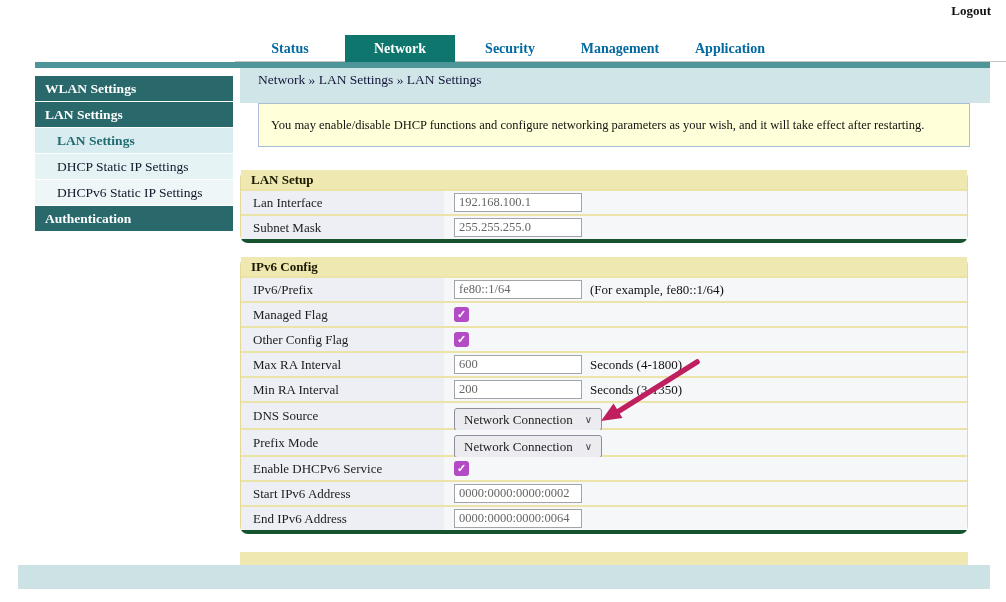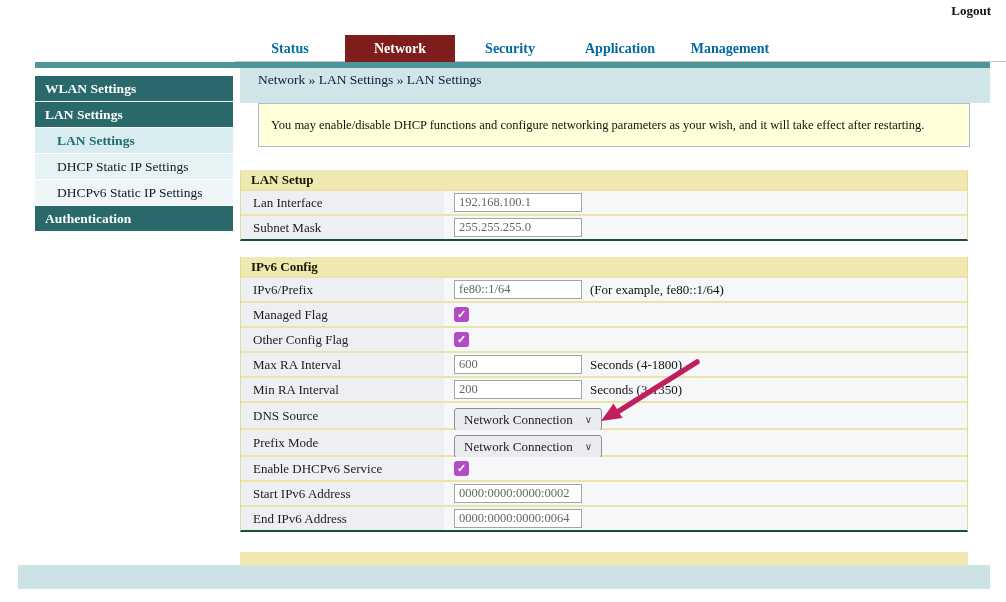--- a/index.html
+++ b/index.html
@@ -14,21 +14,21 @@
     position:absolute; top:3px; right:15px;
     font-weight:bold; font-size:13px; color:#111; cursor:pointer;
   }
   
   .nav-underline { position:absolute; left:235px; right:0; top:61px; height:1px; background:#c4c4c4; }
   .nav { position:absolute; left:235px; top:35px; height:27px; display:flex; }
   .tab {
     width:110px; height:27px; line-height:27px; text-align:center;
     font-weight:bold; font-size:14px; color:#0369a1; cursor:pointer;
   }
-  .tab.active { background:#7f1d1d; color:#fff; }
+  .tab.active { background:#0f766e; color:#fff; }
   
   .band { position:absolute; left:35px; top:62px; width:955px; height:6px; background:#4d9598; }
   
   .sidebar { position:absolute; left:35px; top:76px; width:198px; }
   .side-item { height:25px; line-height:25px; margin-bottom:1px; cursor:pointer; font-size:13.5px; }
   .side-group { background:#29696b; color:#fff; font-weight:bold; padding-left:10px; }
   .side-sub { padding-left:22px; color:#0f172a; }
   .side-sub.sel { background:#d9ecef; color:#1f6b70; font-weight:bold; }
   .side-sub.alt1 { background:#e6f3f5; }
   .side-sub.alt2 { background:#eef6f7; }
@@ -40,21 +40,21 @@
   }
   
   .notice {
     position:absolute; left:258px; top:103px; width:712px; height:44px;
     background:#ffffd9; border:1px solid #a9bed3;
     font-size:12.5px; color:#111; display:flex; align-items:center; padding-left:12px;
   }
   
   .cfg-table {
     position:absolute; left:240px; width:728px;
-    border-left:1px solid #e2da96; border-right:1px solid #e2da96; border-bottom:2px solid #14532d;
+    border-left:1px solid #e2da96; border-right:1px solid #e2da96; border-bottom:4px solid #14532d;border-radius:8px;
   }
   .cfg-head {
     height:19px; line-height:19px; background:#efe8b0;
     font-weight:bold; font-size:13px; color:#191900; padding-left:10px;
   }
   .cfg-head.bare {
     position:absolute; left:240px; width:728px; border:none; height:20px; line-height:16px; padding-top:12px;
   }
   .trow { display:flex; align-items:flex-start; height:25px; border-top:2px solid #ebe4a6; }
   .trow.tall { height:27px; }
@@ -95,22 +95,22 @@
 
 <div id="screen">
 
   <div class="logout">Logout</div>
 
   <div class="nav-underline"></div>
   <div class="nav">
     <div class="tab">Status</div>
     <div class="tab active">Network</div>
     <div class="tab">Security</div>
+    <div class="tab">Management</div>
     <div class="tab">Application</div>
-    <div class="tab">Management</div>
   </div>
   <div class="band"></div>
 
   <div class="sidebar">
     <div class="side-item side-group">WLAN Settings</div>
     <div class="side-item side-group">LAN Settings</div>
     <div class="side-item side-sub sel">LAN Settings</div>
     <div class="side-item side-sub alt1">DHCP Static IP Settings</div>
     <div class="side-item side-sub alt2">DHCPv6 Static IP Settings</div>
     <div class="side-item side-group">Authentication</div>

